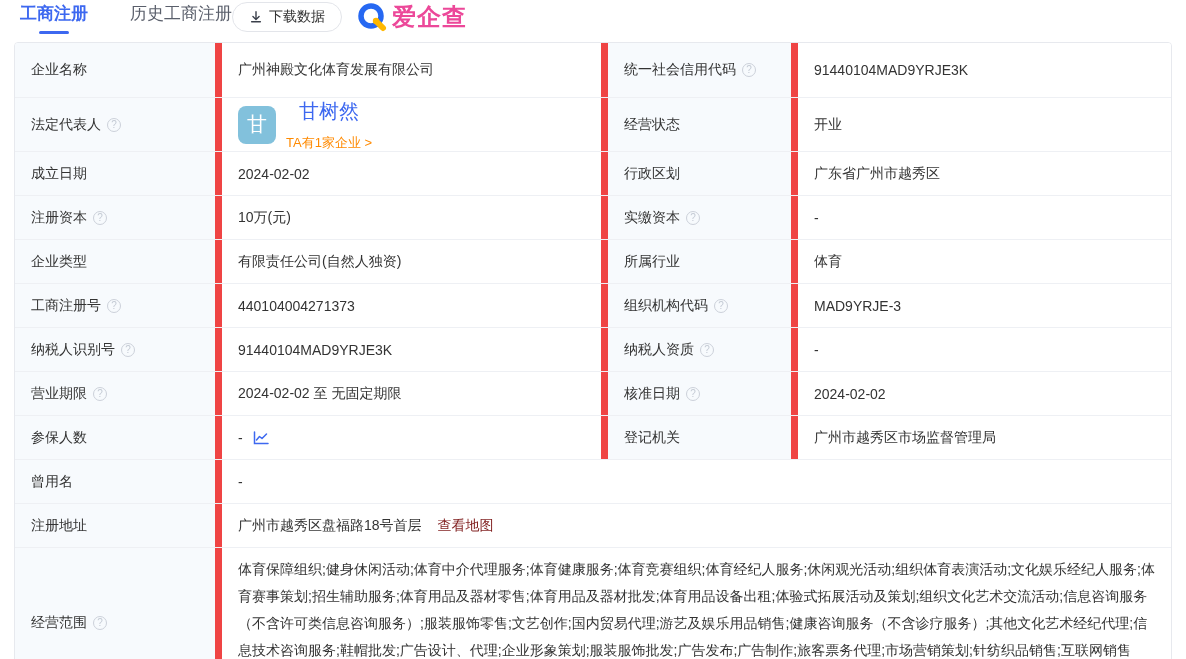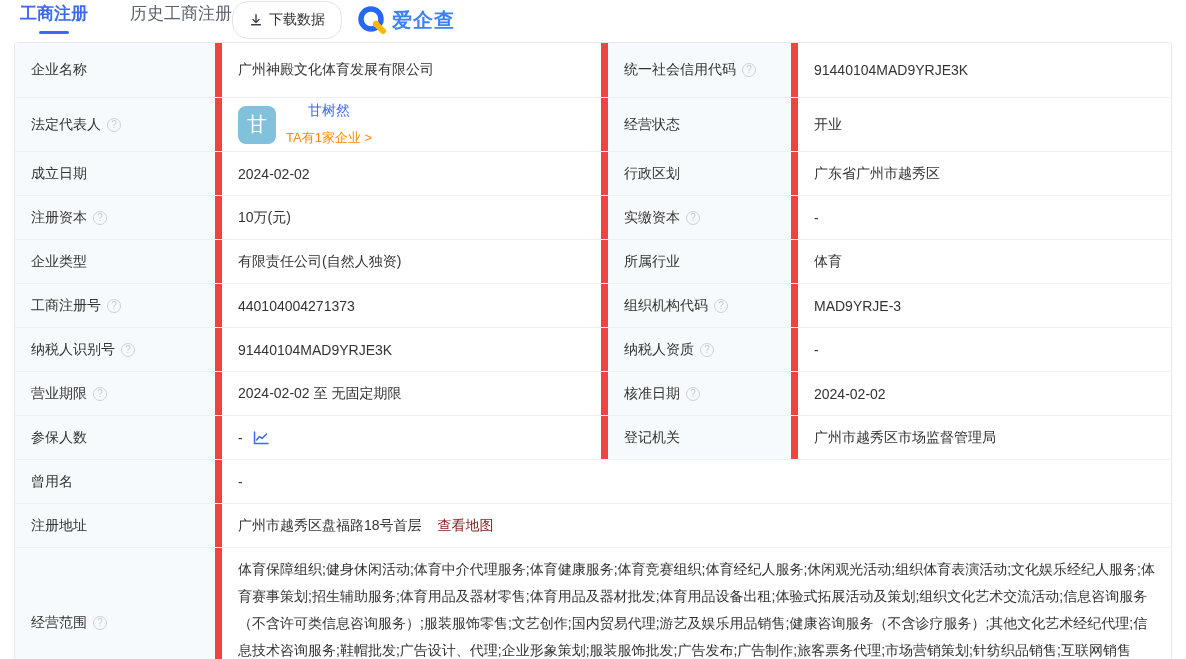--- a/index.html
+++ b/index.html
@@ -8,44 +8,44 @@
 
   
   .header { display:flex; justify-content:flex-start; align-items:flex-start;
     padding:0 10px 0 20px; height:36px; }
   .tabs { display:flex; gap:42px; }
   .tab { font-size:17px; color:#5a5f6b; cursor:pointer; padding-top:2px; position:relative; }
   .tab.active { color:#3d68f0; font-weight:bold; }
   .tab-underline { position:absolute; left:50%; transform:translateX(-50%); bottom:-9px;
     width:30px; height:3px; background:#3d68f0; border-radius:2px; }
   .header-right { display:flex; align-items:center; gap:14px; padding-top:1px; }
-  .dl-btn { display:flex; align-items:center; gap:6px; height:38px; padding:0 16px;
+  .dl-btn { display:flex; align-items:center; gap:6px; height:30px; padding:0 16px;
     border:1px solid #e3e5ea; border-radius:16px; background:#fff; font-size:14px; color:#333; cursor:pointer; }
   .logo { display:flex; align-items:center; gap:4px; }
-  .logo-text { font-size:20px; font-weight:bold; color:#3b82f6; letter-spacing:1px; }
+  .logo-text { font-size:24px; font-weight:bold; color:#ec4899; letter-spacing:1px; }
 
   
   .info-table { margin:6px 14px 0 14px; border:1px solid #e7e9ee; border-radius:4px; overflow:hidden; }
   .row { display:grid; grid-template-columns:200px 386px 190px 1fr; border-top:1px solid #eef0f4; }
   .row:first-child { border-top:none; }
   .cell { display:flex; align-items:center; padding:0 16px; font-size:14px; min-height:100%; border-left:7px solid #ef4444; }
   .cell:first-child { border-left:none; }
   .label { background:#f7fafd; color:#333; }
   .value { background:#fff; color:#333; }
   .span3 { grid-column:2 / 5; }
   .h54 { height:54px;text-align:center; } .h44 { height:44px; } .h150 { height:150px; }
 
   .help { display:inline-flex; align-items:center; justify-content:center;
     width:14px; height:14px; margin-left:6px; border:1px solid #ccd1da; border-radius:50%;
     color:#c4cad4; font-size:10px; line-height:1; flex:none; }
 
   .rep-wrap { display:flex; align-items:center; gap:10px; }
   .avatar { width:38px; height:38px; border-radius:8px; background:#82c1dc; color:#fff;
     font-size:20px; display:flex; align-items:center; justify-content:center; flex:none; }
-  .rep-name { font-size:14px; color:#3d68f0; cursor:pointer; }
+  .rep-name { font-size:20px; color:#3d68f0; cursor:pointer; }
   .rep-link { font-size:13px; color:#ff8a00; margin-top:9px; cursor:pointer; }
 
   .link-blue { color:#7f1d1d; cursor:pointer; margin-left:16px; }
   .trend-icon { margin-left:10px; cursor:pointer; display:inline-flex; }
 
   .scope-cell { align-items:flex-start !important; padding-top:8px !important; padding-bottom:8px !important;
     line-height:27px; }
   .scope-label { align-items:center; }
 </style>
 </head>

